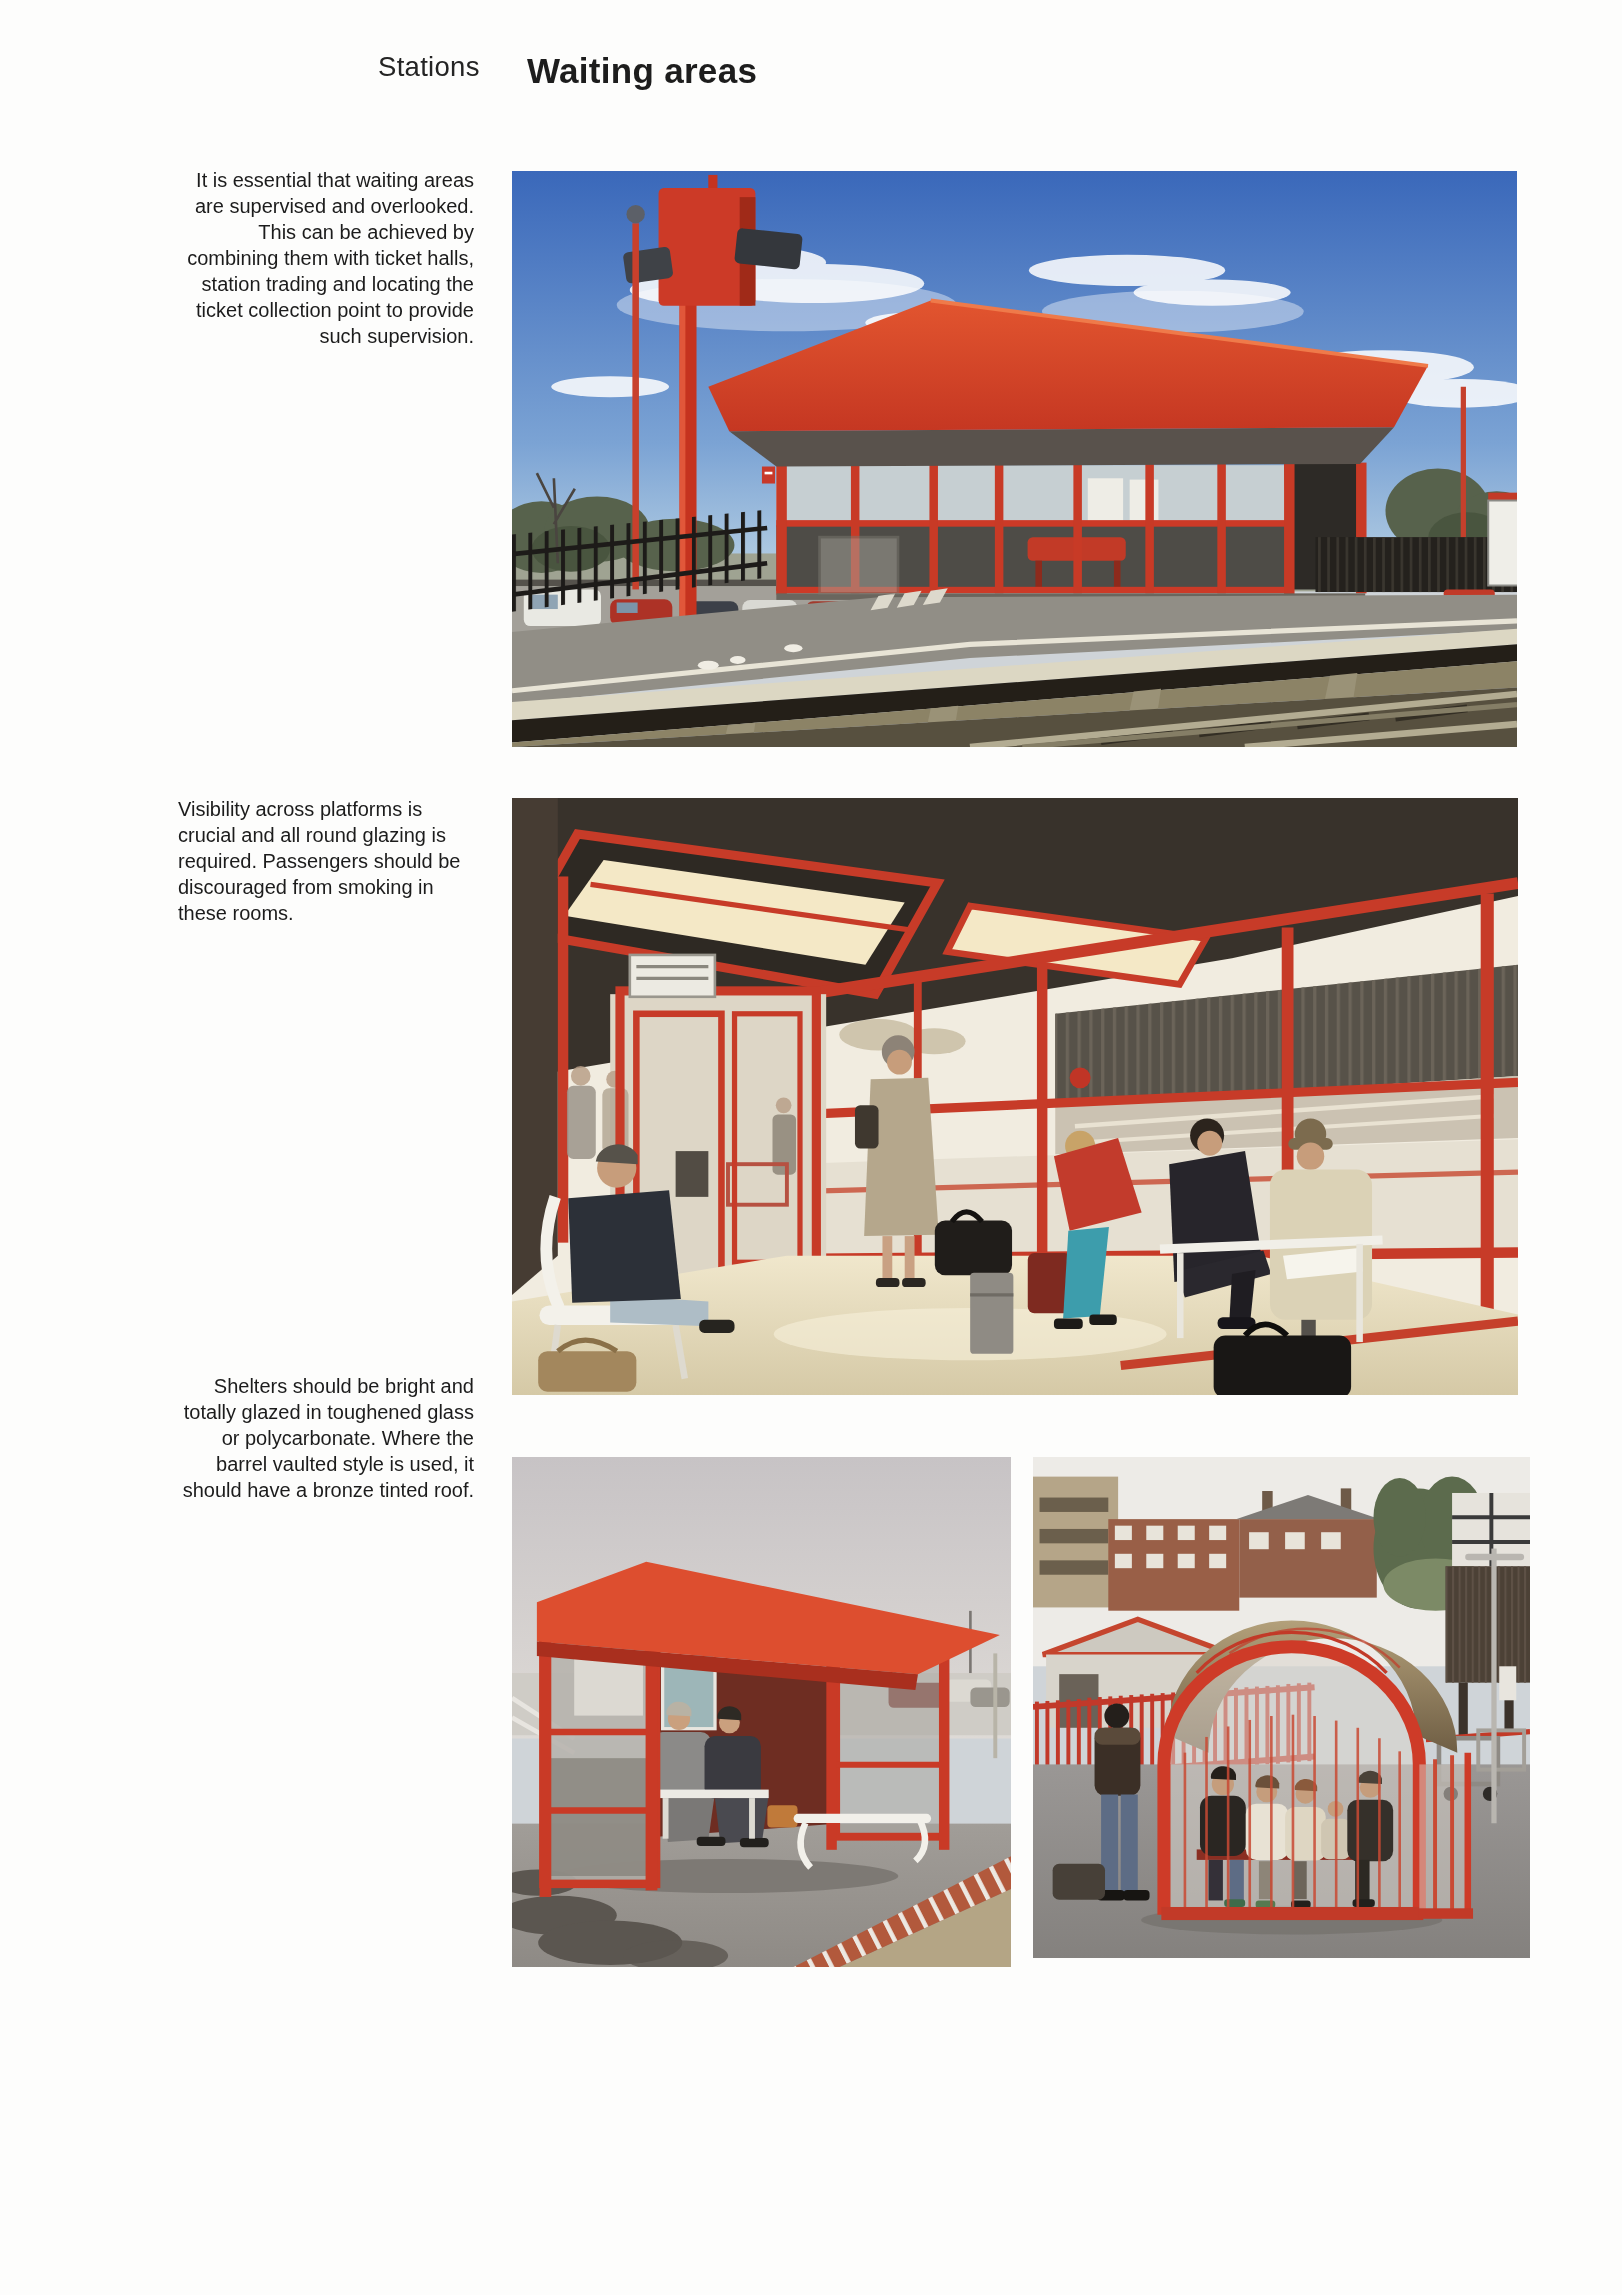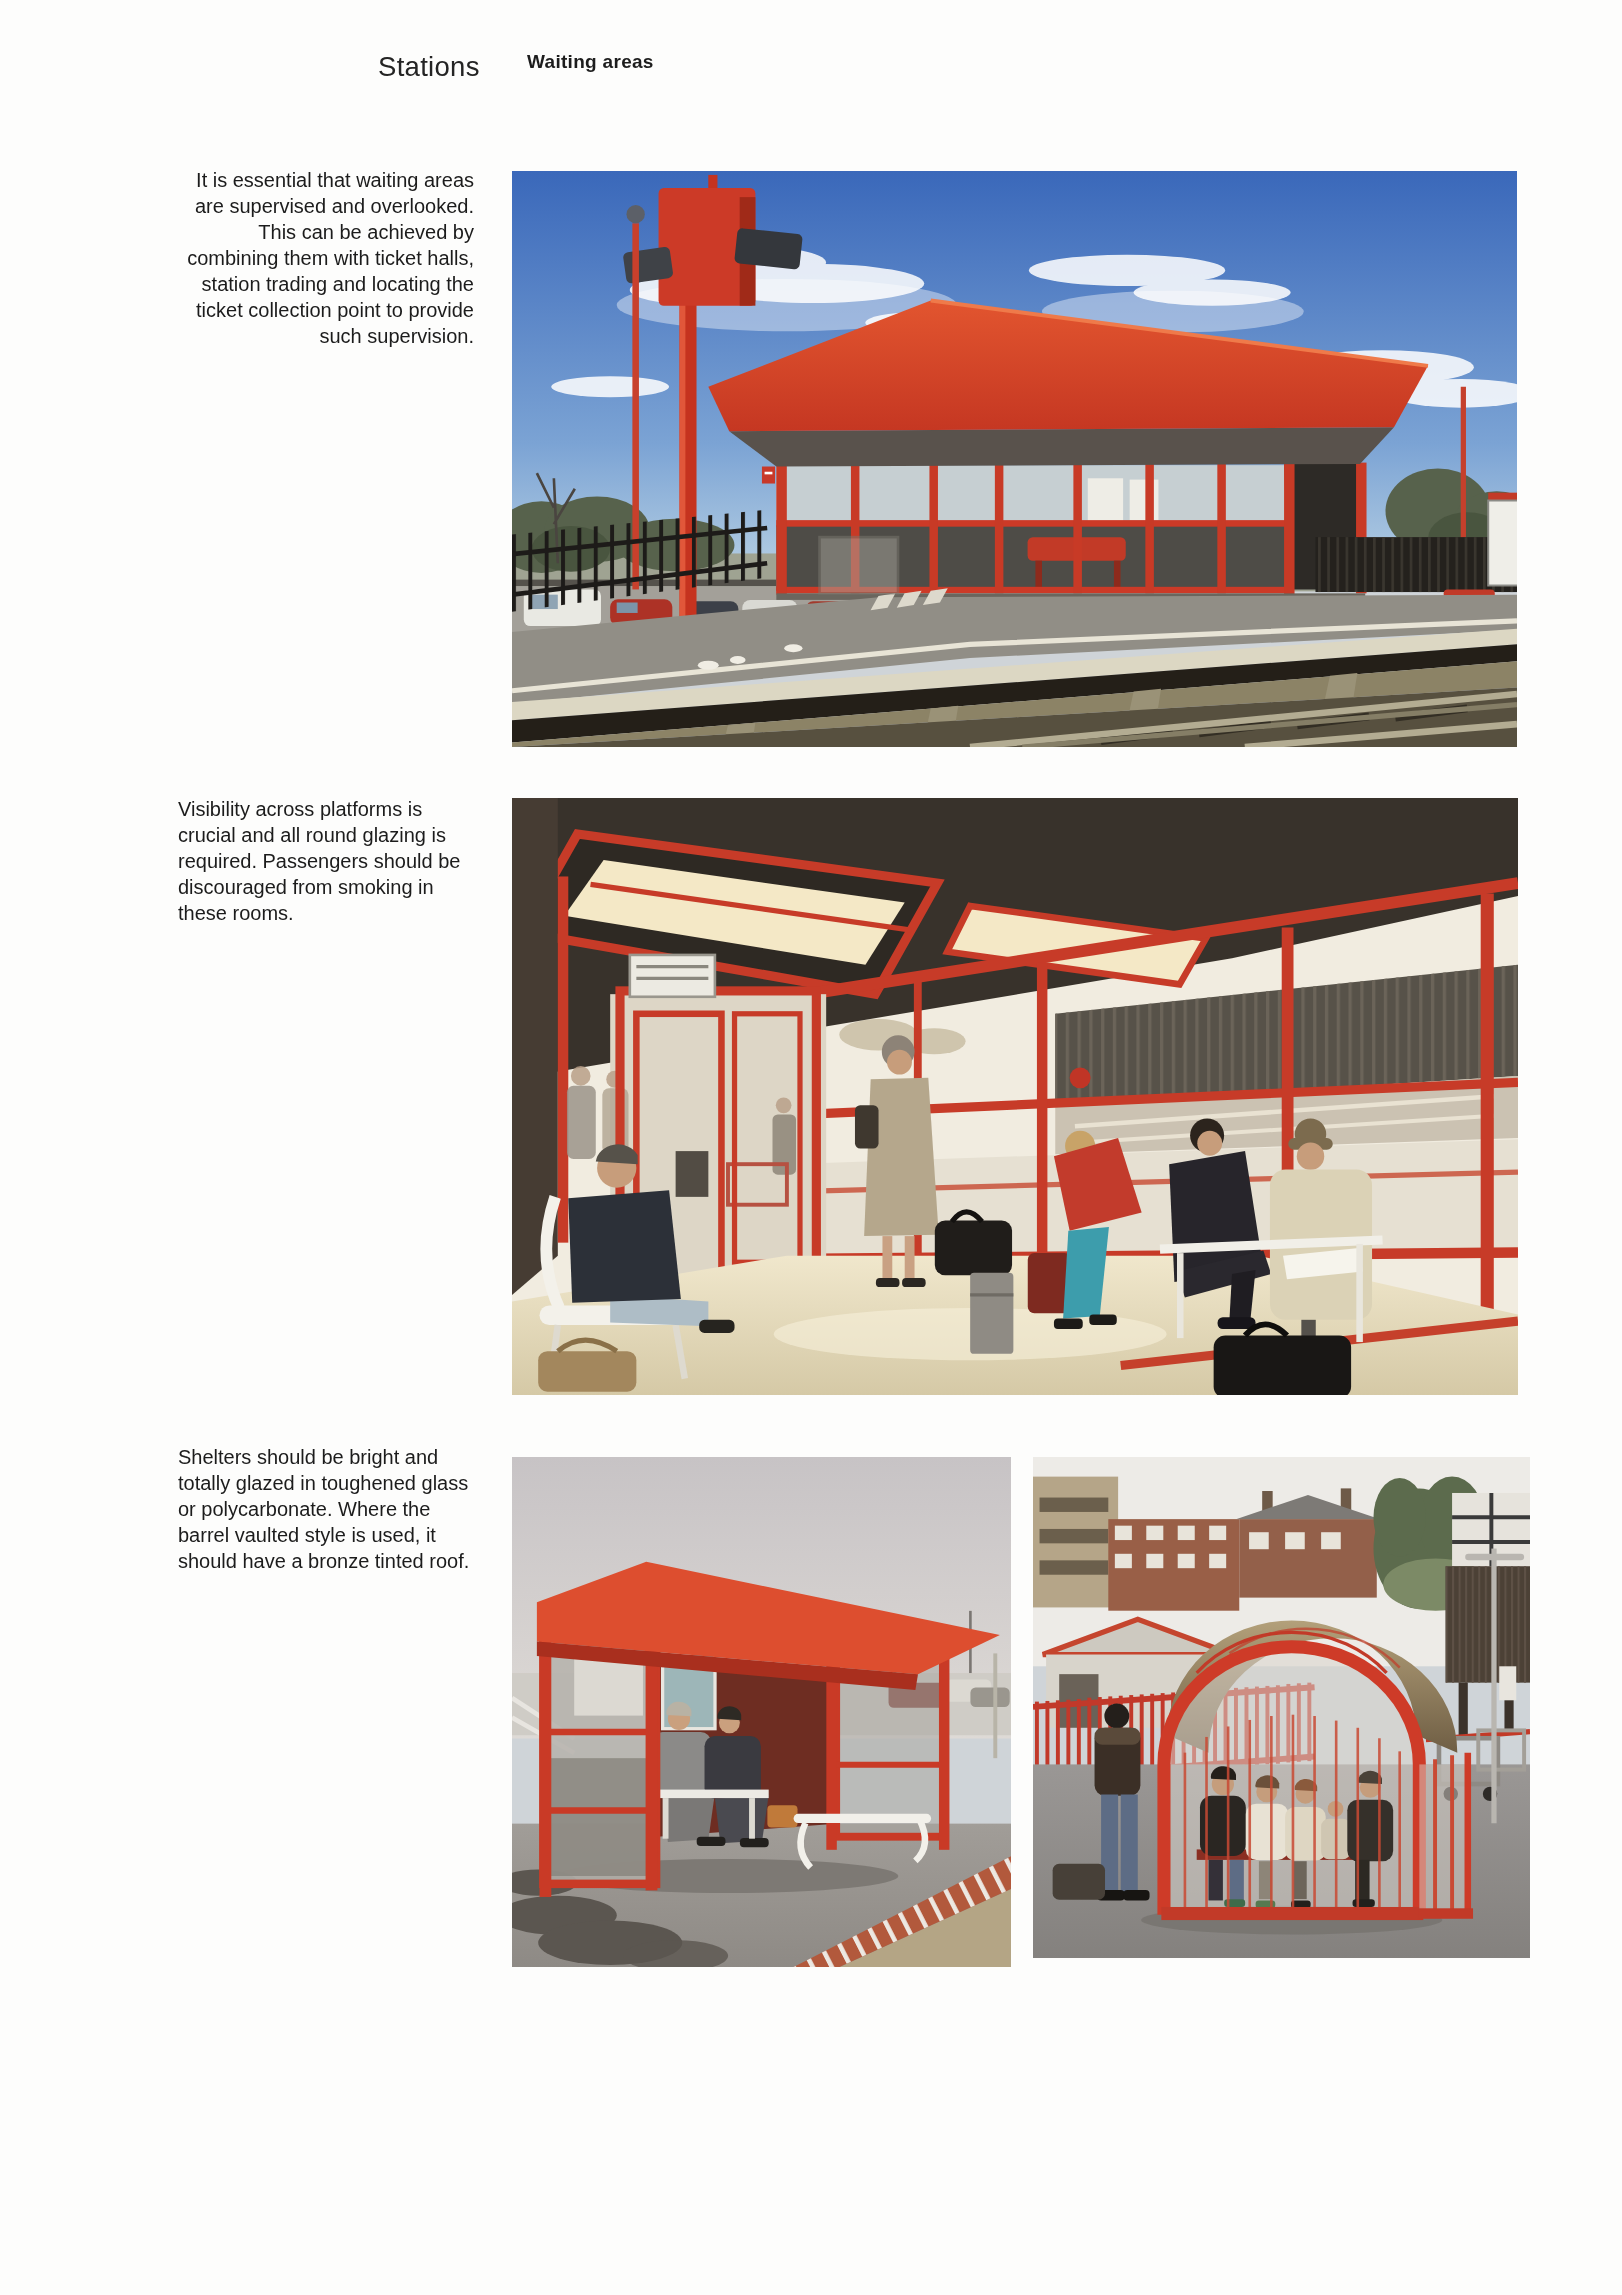--- a/index.html
+++ b/index.html
@@ -2,28 +2,28 @@
 <html style="font-size:10.5px"><head>
 <meta charset="utf-8">
 <style>
   * { margin:0; padding:0; box-sizing:border-box; }
   html,body { width:1623px; height:2295px; background:#fdfdfc; overflow:hidden;
               font-family:"Liberation Sans", sans-serif; }
   #page { position:relative; width:1623px; height:2034px; background:#fdfdfc; }
 
   .hdr-section { position:absolute; left:378px; top:51px; font-size:27.5px;
                  font-weight:400; color:#242424; letter-spacing:0.3px; }
-  .hdr-title   { position:absolute; left:527px; top:51px; font-size:19px;
+  .hdr-title   { position:absolute; left:527px; top:51px; font-size:35px;
                  font-weight:700; color:#1d1d1d; letter-spacing:0.3px; }
 
   .copy { position:absolute; left:178px; width:296px; font-size:20px;
           line-height:26px; color:#1c1c1c; font-weight:400; }
   #copy-1 { top:167px;text-align:right; }
   #copy-2 { top:796px; }
-  #copy-3 { top:1444px; }
+  #copy-3 { top:1373px;text-align:right; }
 
   figure.photo { position:absolute; overflow:hidden; background:#cfd4d8; }
   figure.photo svg { display:block; width:100%; height:100%; }
   #photo-1 { left:512px;  top:171px;  width:1005px; height:576px; }
   #photo-2 { left:512px;  top:798px; width:1006px; height:597px; }
   #photo-3 { left:512px;  top:1457px; width:499px;  height:510px; }
   #photo-4 { left:1033px; top:1457px; width:497px;  height:501px; }
 </style>
 </head>
 <body>

